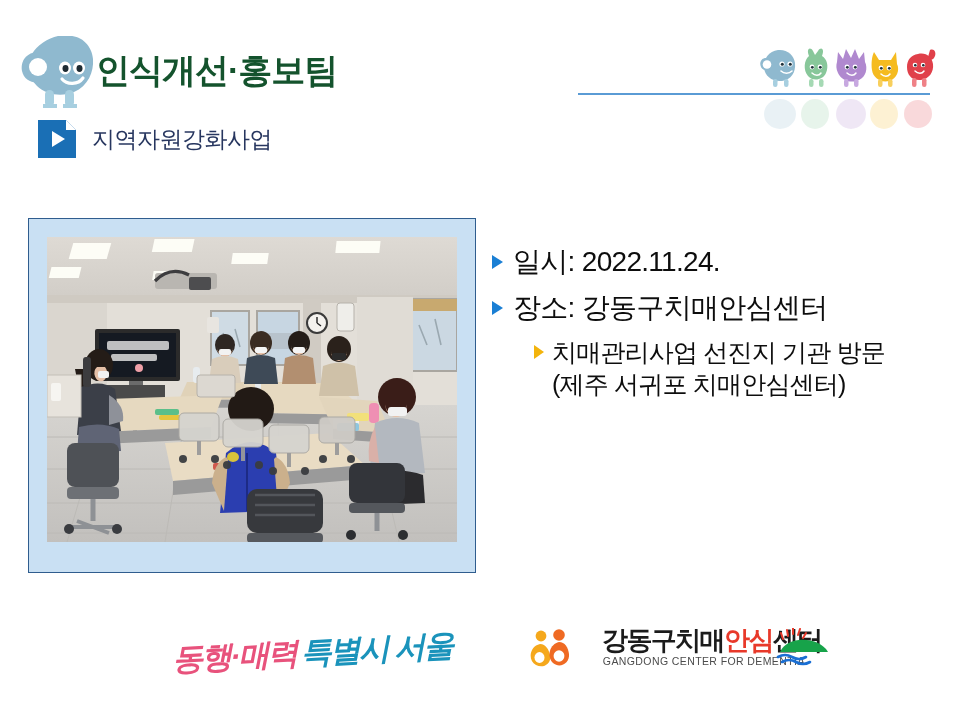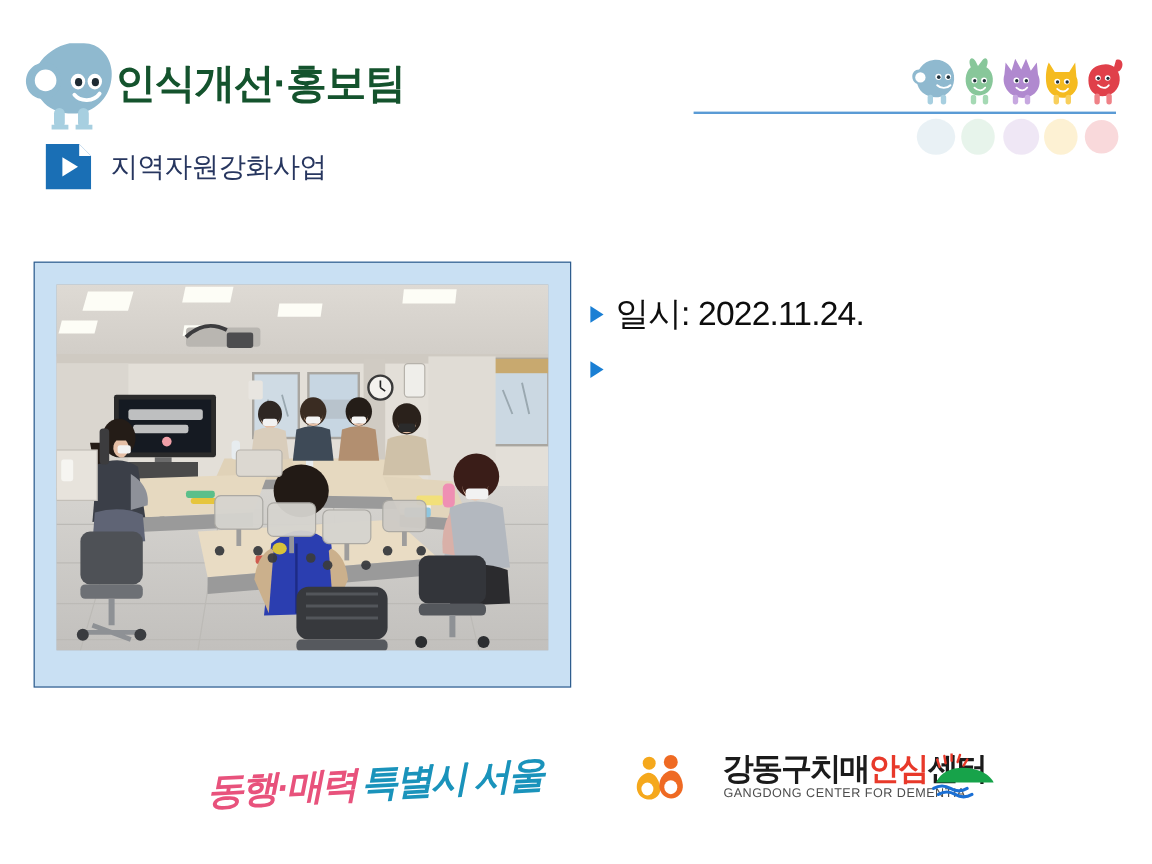--- a/index.html
+++ b/index.html
@@ -581,23 +581,30 @@
 
   <div class="bullets">
 
     <div class="bullet-row">
       <span class="bullet-tri"></span>
       <span class="bullet-text">일시: 2022.11.24.</span>
     </div>
 
     <div class="bullet-row">
       <span class="bullet-tri"></span>
-    </div>
-
-
+      <span class="bullet-text">장소: 강동구치매안심센터</span>
+    </div>
+
+
+    <div class="sub-list">
+      <div class="sub-row">
+        <span class="sub-tri"></span>
+        <span class="sub-text">치매관리사업 선진지 기관 방문(제주 서귀포 치매안심센터)</span>
+      </div>
+    </div>
 
   </div>
 
   <div class="logo-seoul">
     <div class="logo-seoul-inner">
       <span class="seoul-a">동행·매력</span>
       <span class="seoul-b">특별시 서울</span>
     </div>
   </div>
 

